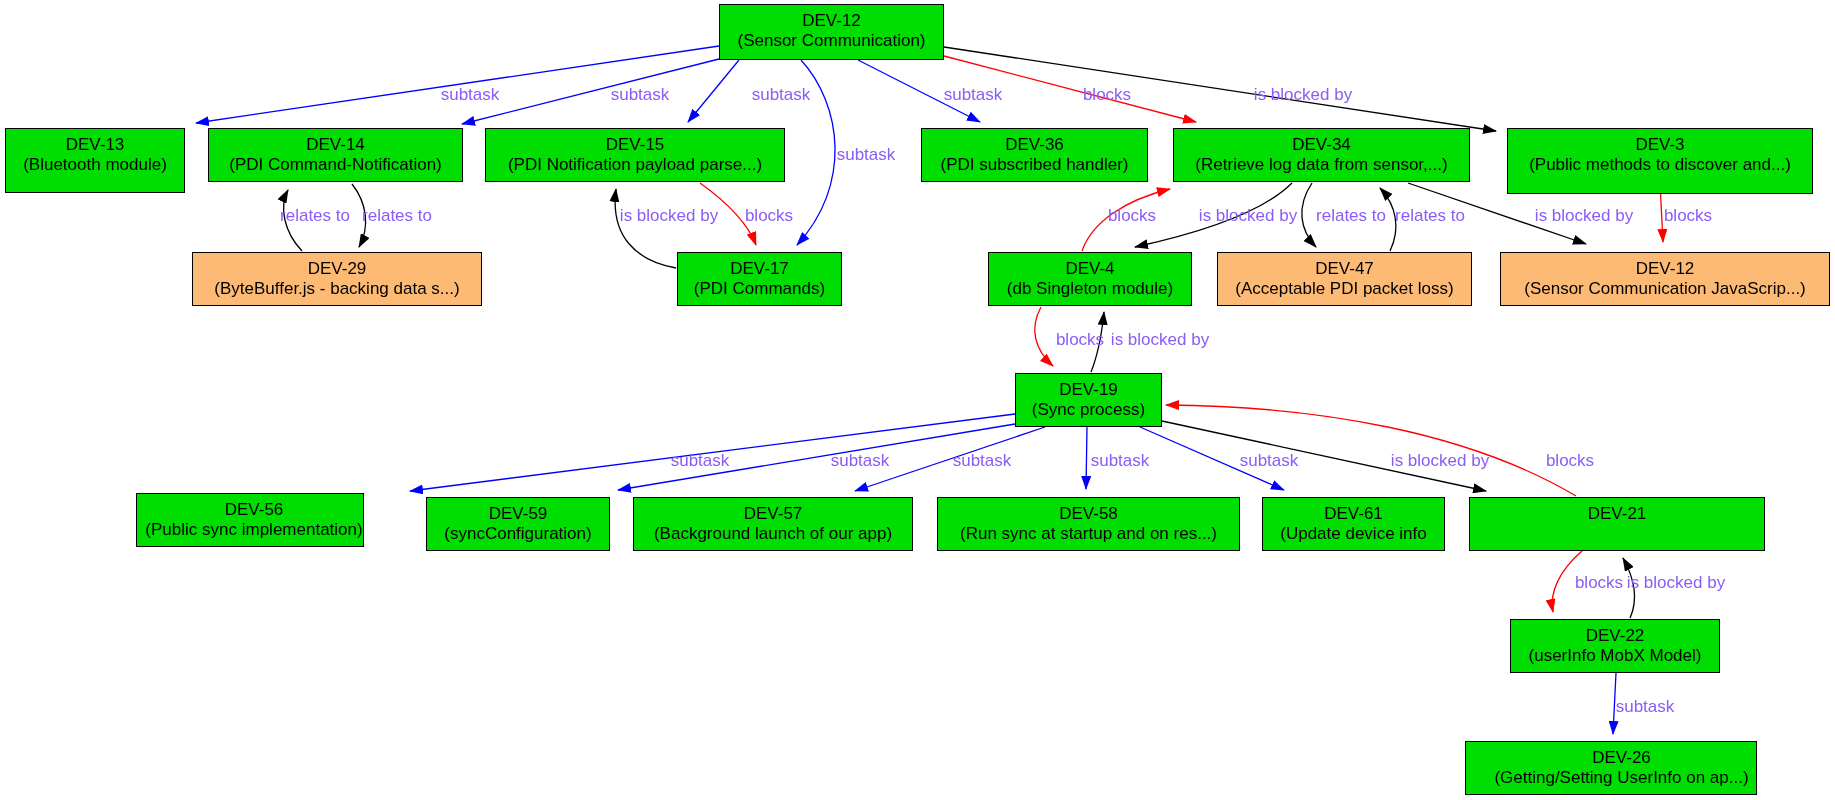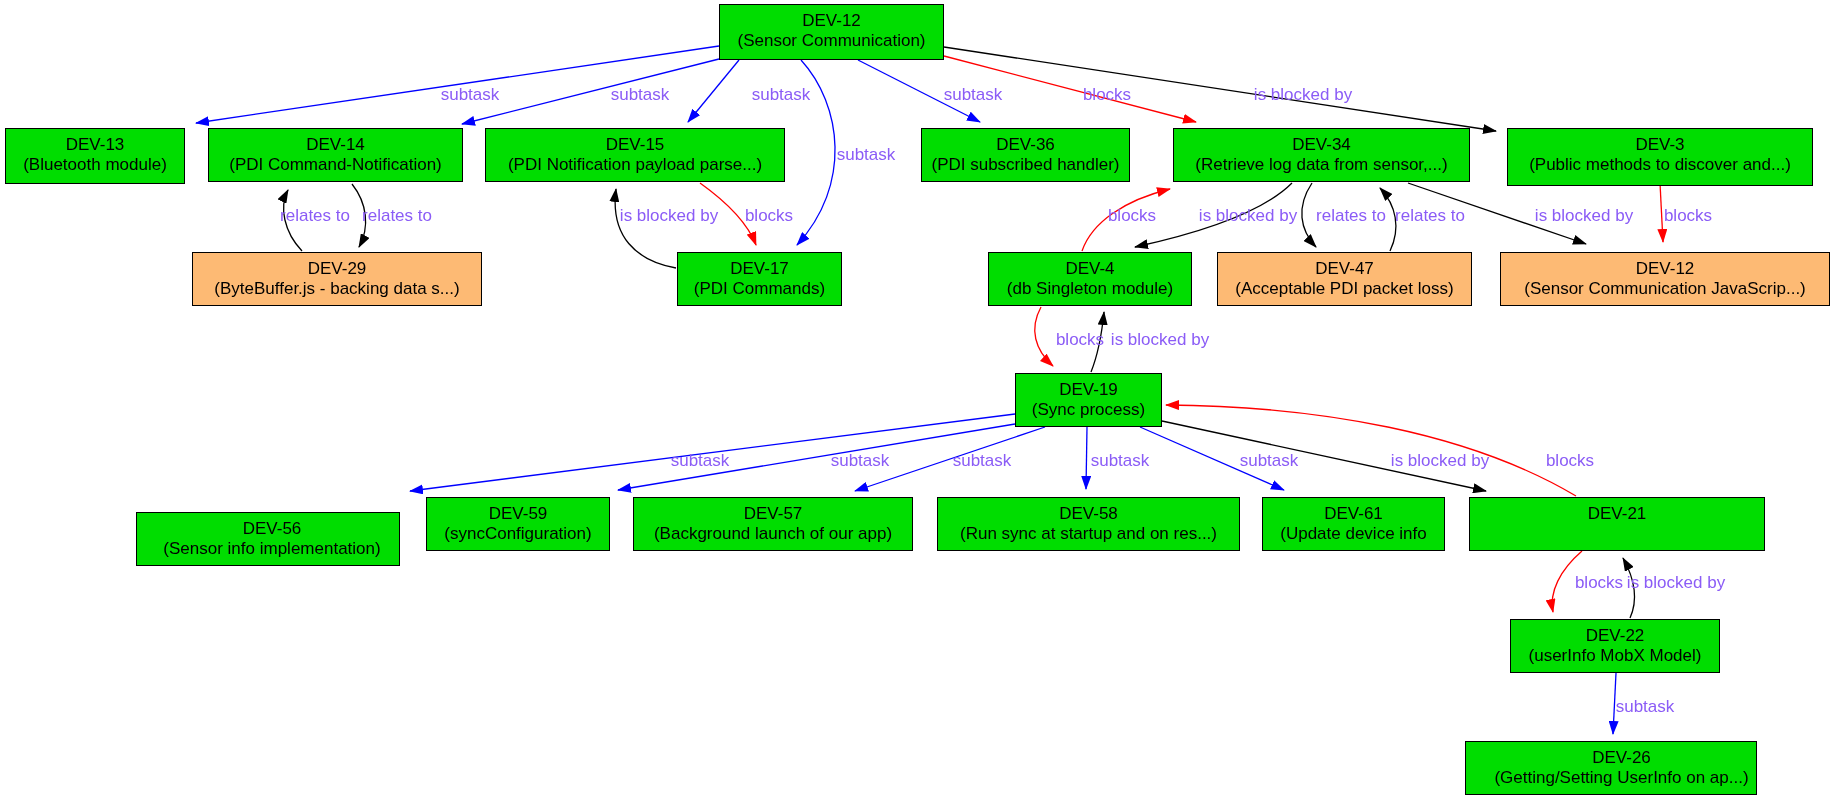--- a/index.html
+++ b/index.html
@@ -61,41 +61,41 @@
       <path d="M1576,496 C1470,433 1320,406 1166,405" fill="none" stroke="#ff0000" stroke-width="1.3" marker-end="url(#arr-blocks)"></path>
       <path d="M1582,551 C1560,570 1549,592 1553,612" fill="none" stroke="#ff0000" stroke-width="1.3" marker-end="url(#arr-blocks)"></path>
       <path d="M1630,618 C1639,598 1633,576 1623,558" fill="none" stroke="#000000" stroke-width="1.3" marker-end="url(#arr-is_blocked_by)"></path>
       <path d="M1616,673 L1613,734" fill="none" stroke="#0000ff" stroke-width="1.3" marker-end="url(#arr-subtask)"></path>
     </svg>
   <div>
       <div class="node green" style="left: 719px; top: 4px; width: 225px; height: 56px;">
         <div class="k">DEV-12</div>
         <div class="s">(Sensor Communication)</div>
       </div>
-      <div class="node green" style="left: 5px; top: 128px; width: 180px; height: 56px;">
+      <div class="node green" style="left: 5px; top: 128px; width: 180px; height: 65px;">
         <div class="k">DEV-13</div>
         <div class="s">(Bluetooth module)</div>
       </div>
       <div class="node green" style="left: 208px; top: 128px; width: 255px; height: 54px;">
         <div class="k">DEV-14</div>
         <div class="s">(PDI Command-Notification)</div>
       </div>
       <div class="node green" style="left: 485px; top: 128px; width: 300px; height: 54px;">
         <div class="k">DEV-15</div>
         <div class="s">(PDI Notification payload parse...)</div>
       </div>
-      <div class="node green" style="left: 921px; top: 128px; width: 209px; height: 54px;">
+      <div class="node green" style="left: 921px; top: 128px; width: 227px; height: 54px;">
         <div class="k">DEV-36</div>
         <div class="s">(PDI subscribed handler)</div>
       </div>
       <div class="node green" style="left: 1173px; top: 128px; width: 297px; height: 54px;">
         <div class="k">DEV-34</div>
         <div class="s">(Retrieve log data from sensor,...)</div>
       </div>
-      <div class="node green" style="left: 1507px; top: 128px; width: 306px; height: 58px;">
+      <div class="node green" style="left: 1507px; top: 128px; width: 306px; height: 66px;">
         <div class="k">DEV-3</div>
         <div class="s">(Public methods to discover and...)</div>
       </div>
       <div class="node white" style="left: 192px; top: 252px; width: 290px; height: 54px;">
         <div class="k">DEV-29</div>
         <div class="s">(ByteBuffer.js - backing data s...)</div>
       </div>
       <div class="node green" style="left: 677px; top: 252px; width: 165px; height: 54px;">
         <div class="k">DEV-17</div>
         <div class="s">(PDI Commands)</div>
@@ -109,23 +109,23 @@
         <div class="s">(Acceptable PDI packet loss)</div>
       </div>
       <div class="node white" style="left: 1500px; top: 252px; width: 330px; height: 54px;">
         <div class="k">DEV-12</div>
         <div class="s">(Sensor Communication JavaScrip...)</div>
       </div>
       <div class="node green" style="left: 1015px; top: 373px; width: 147px; height: 54px;">
         <div class="k">DEV-19</div>
         <div class="s">(Sync process)</div>
       </div>
-      <div class="node green" style="left: 136px; top: 512px; width: 264px; height: 54px; padding-left: 8px;">
+      <div class="node green" style="left: 136px; top: 493px; width: 228px; height: 54px; padding-left: 8px;">
         <div class="k">DEV-56</div>
-        <div class="s">(Sensor info implementation)</div>
+        <div class="s">(Public sync implementation)</div>
       </div>
       <div class="node green" style="left: 426px; top: 497px; width: 184px; height: 54px;">
         <div class="k">DEV-59</div>
         <div class="s">(syncConfiguration)</div>
       </div>
       <div class="node green" style="left: 633px; top: 497px; width: 280px; height: 54px;">
         <div class="k">DEV-57</div>
         <div class="s">(Background launch of our app)</div>
       </div>
       <div class="node green" style="left: 937px; top: 497px; width: 303px; height: 54px;">

